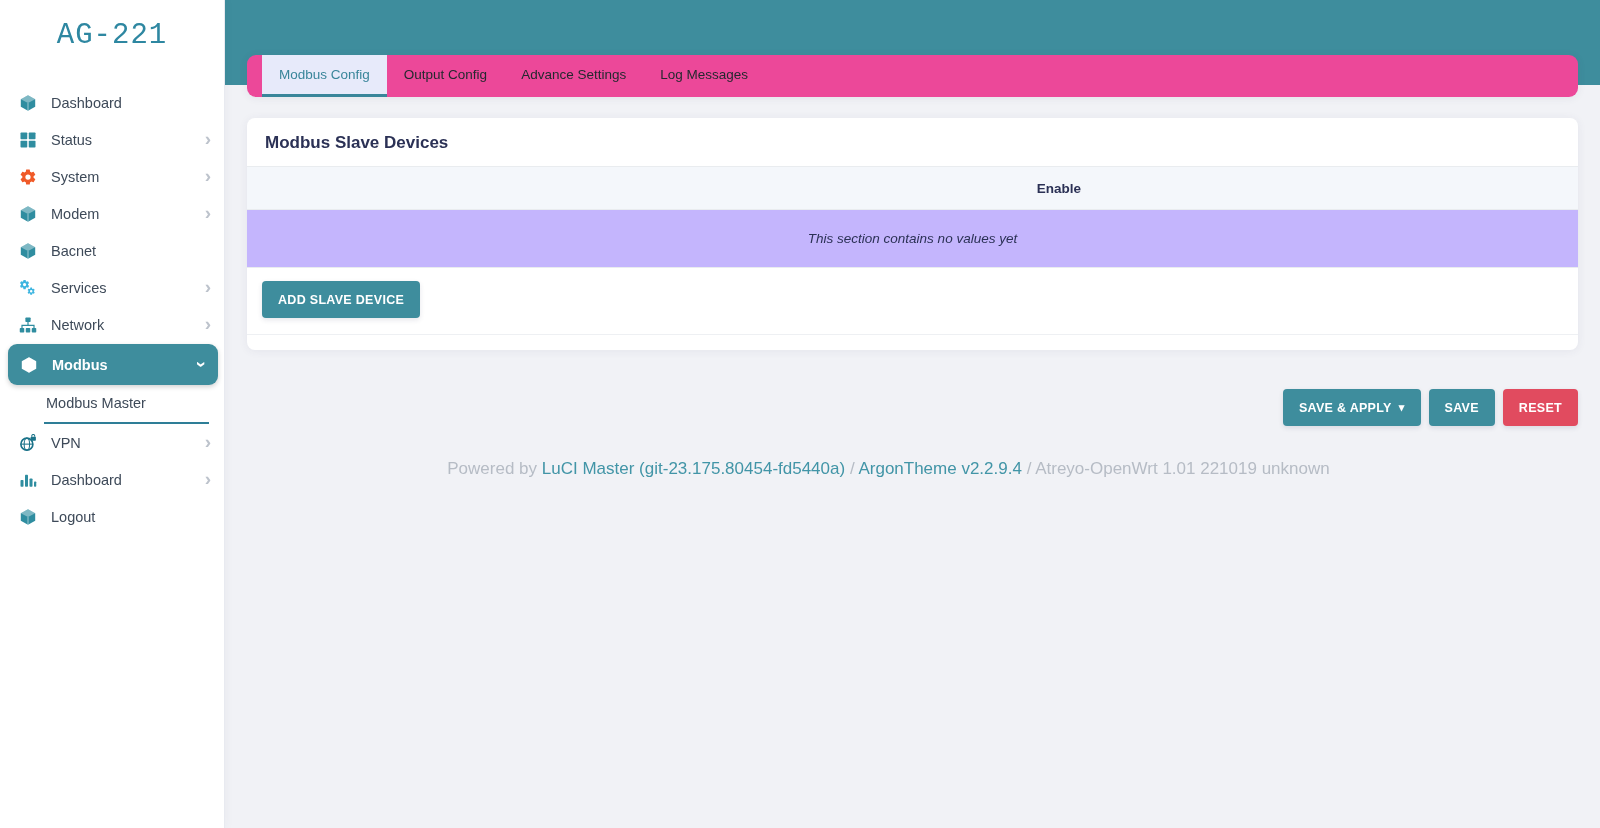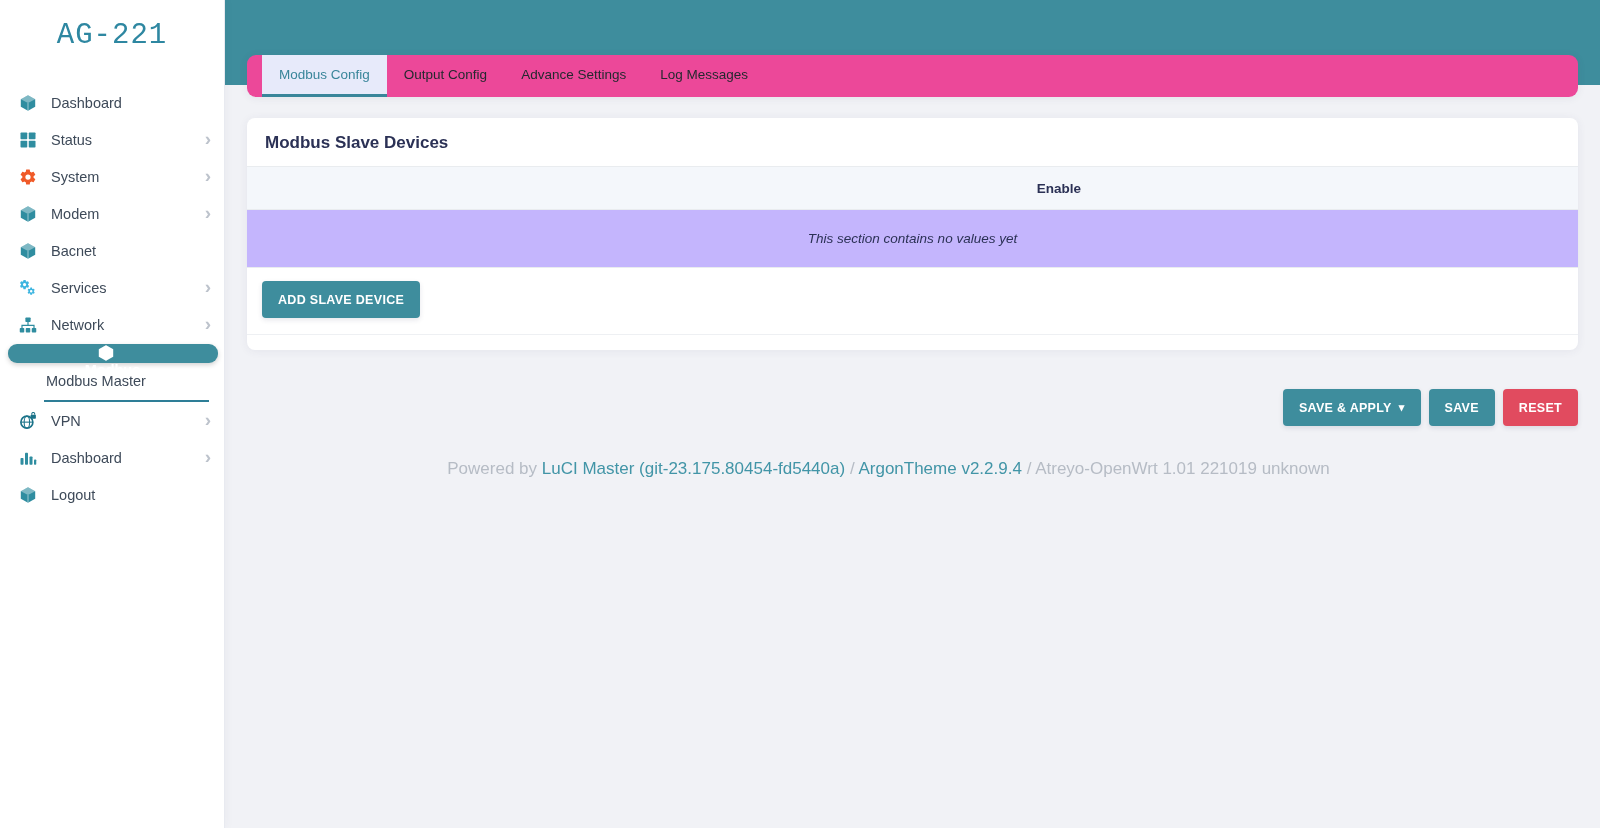--- a/index.html
+++ b/index.html
@@ -14,22 +14,22 @@
           font-size:29px; line-height:40px; color:#2e87a1; letter-spacing:1px; }
   .nav-item { height:37px; display:flex; align-items:center; padding:0 13px 0 19px;
               font-size:14.5px; color:#3e4a59; cursor:pointer; }
   .nav-icon { width:18px; height:18px; margin-right:14px; flex:0 0 18px; display:flex;
               align-items:center; justify-content:center; }
   .nav-icon svg { width:18px; height:18px; display:block; }
   .chev { margin-left:auto; color:#bdc3cc; font-size:19px; line-height:1; font-weight:bold;
           transform:translateY(-1px); }
   .chev.down { transform:rotate(90deg); color:#fff; }
   .nav-item.active { background:#3e8d9d; color:#fff; border-radius:9px; margin:1px 6px 1px 8px;
-                     height:19px; padding-left:12px; font-weight:bold;
-                     box-shadow:0 2px 5px rgba(0,0,0,.18);flex-direction:column; }
+                     height:41px; padding-left:12px; font-weight:bold;
+                     box-shadow:0 2px 5px rgba(0,0,0,.18); }
   .nav-sub { margin:0 15px 0 44px; padding:9px 2px 11px; font-size:14.5px; color:#3e4a59;
              border-bottom:2px solid #2e7e97; cursor:pointer; }
 
   
   .main { flex:1; position:relative; background:#f1f2f6; }
   .teal-band { position:absolute; top:0; left:0; right:0; height:85px; background:#3e8d9d; }
   .content { position:relative; z-index:1; padding-top:55px; }
 
   .tab-card { margin:0 22px; height:42px; background:#ec4899; border-radius:9px;
               box-shadow:0 1px 8px rgba(50,50,93,.08); display:flex; align-items:stretch;

